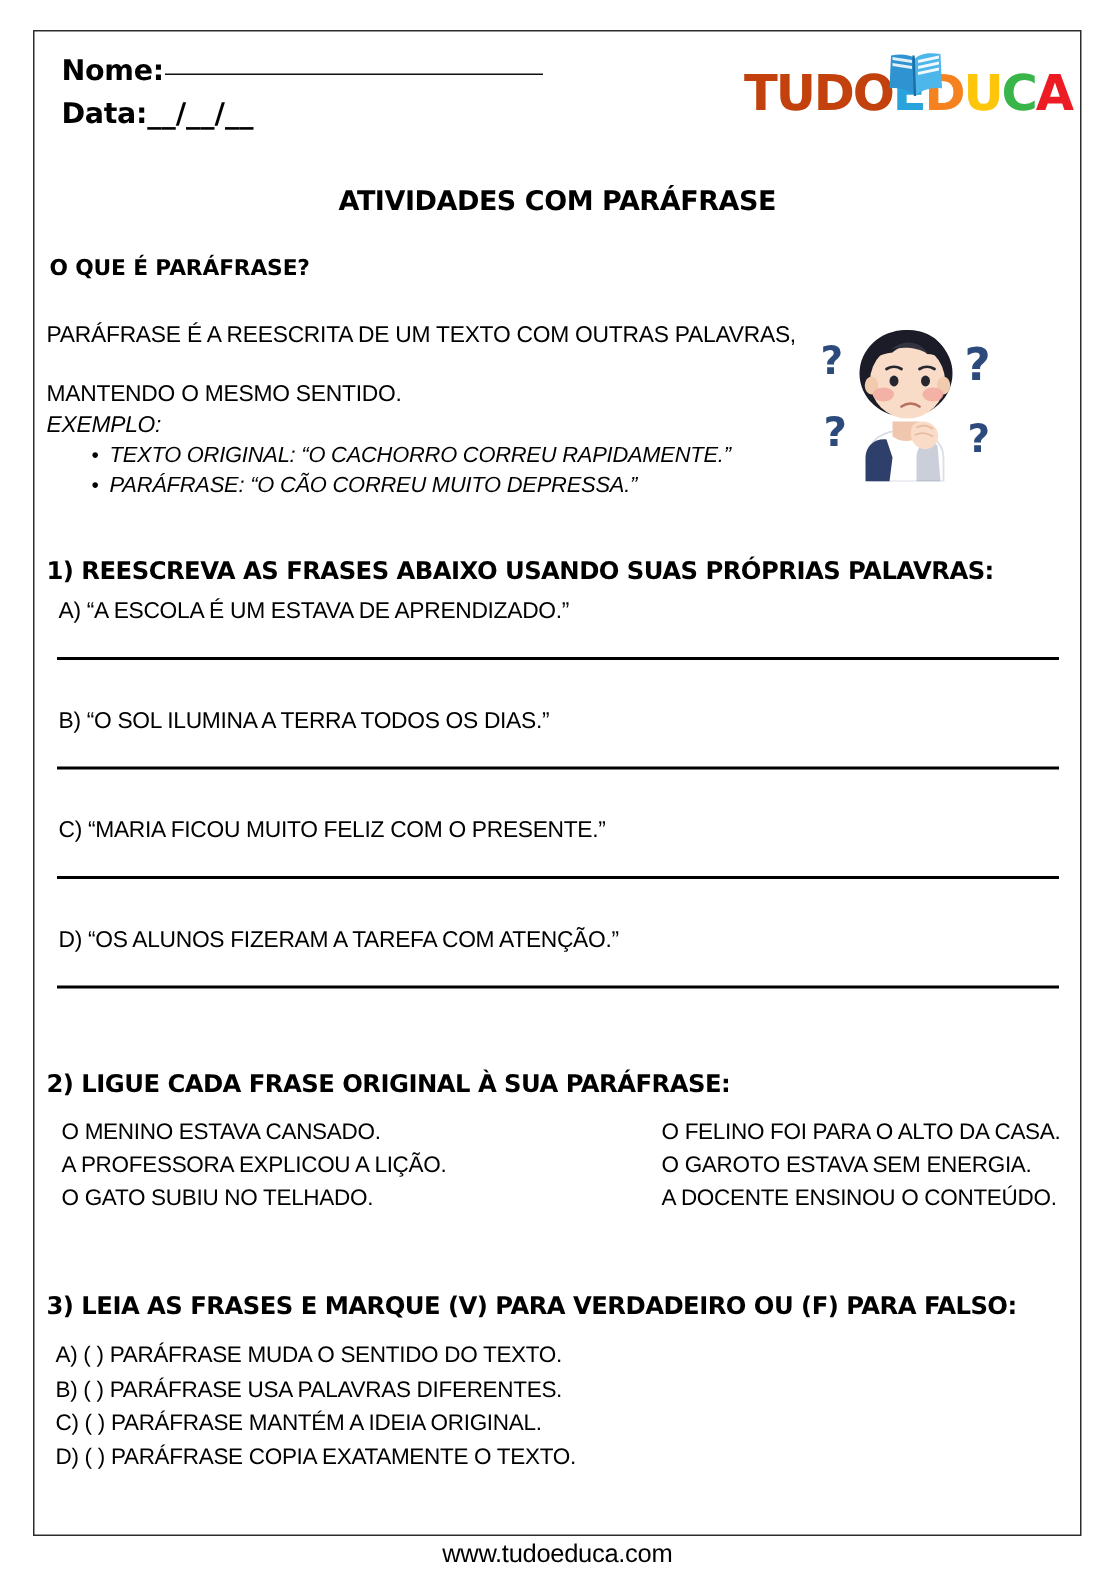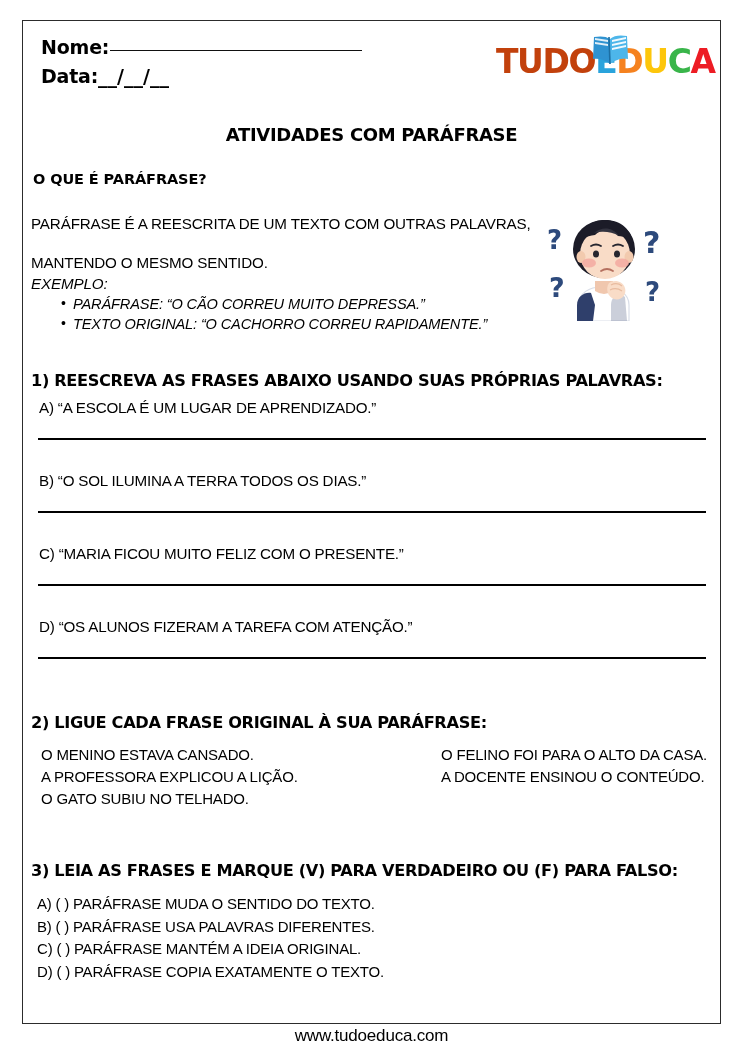--- a/index.html
+++ b/index.html
@@ -253,22 +253,22 @@
 
     <div class="title">ATIVIDADES COM PARÁFRASE</div>
 
     <div class="intro-head">O QUE É PARÁFRASE?</div>
 
     <div class="intro-body">
       <span class="def-line">PARÁFRASE É A REESCRITA DE UM TEXTO COM OUTRAS PALAVRAS,</span>
       <span class="def-line">MANTENDO O MESMO SENTIDO.</span>
       <span class="ex-label">EXEMPLO:</span>
       <ul class="ex-list">
+        <li>TEXTO ORIGINAL: “O CACHORRO CORREU RAPIDAMENTE.”</li>
         <li>PARÁFRASE: “O CÃO CORREU MUITO DEPRESSA.”</li>
-        <li>TEXTO ORIGINAL: “O CACHORRO CORREU RAPIDAMENTE.”</li>
       </ul>
     </div>
 
     <svg class="thinker" viewBox="0 0 130 112">
 
       <text x="8" y="40" font-family="DejaVu Sans, sans-serif" font-size="26" font-weight="bold" fill="#2d4a7c">?</text>
       <text x="104" y="44" font-family="DejaVu Sans, sans-serif" font-size="30" font-weight="bold" fill="#2d4a7c">?</text>
       <text x="10" y="88" font-family="DejaVu Sans, sans-serif" font-size="27" font-weight="bold" fill="#2d4a7c">?</text>
       <text x="106" y="92" font-family="DejaVu Sans, sans-serif" font-size="26" font-weight="bold" fill="#2d4a7c">?</text>
 
@@ -302,21 +302,21 @@
 
       <path d="M62 62 Q68 58 74 62" stroke="#b5705f" stroke-width="1.8" fill="none" stroke-linecap="round"></path>
 
       <path d="M70 74 C75 70 84 72 86 79 C88 86 82 92 75 90 C69 88 66 80 70 74 Z" fill="#f9dcc7"></path>
       <path d="M72 76 Q78 73 83 77" stroke="#e8bb9f" stroke-width="1.2" fill="none"></path>
       <path d="M71 81 Q77 78 83 82" stroke="#e8bb9f" stroke-width="1.2" fill="none"></path>
     </svg>
 
     <div class="q-head" style="top:328px">1) REESCREVA AS FRASES ABAIXO USANDO SUAS PRÓPRIAS PALAVRAS:</div>
 
-    <div class="q-item" style="top:378px">A) “A ESCOLA É UM LUGAR DE APRENDIZADO.”</div>
+    <div class="q-item" style="top:378px">A) “A ESCOLA É UM ESTAVA DE APRENDIZADO.”</div>
     <div class="answer-rule" style="top:417px"></div>
 
     <div class="q-item" style="top:451px">B) “O SOL ILUMINA A TERRA TODOS OS DIAS.”</div>
     <div class="answer-rule" style="top:490px"></div>
 
     <div class="q-item" style="top:524px">C) “MARIA FICOU MUITO FELIZ COM O PRESENTE.”</div>
     <div class="answer-rule" style="top:563px"></div>
 
     <div class="q-item" style="top:597px">D) “OS ALUNOS FIZERAM A TAREFA COM ATENÇÃO.”</div>
     <div class="answer-rule" style="top:636px"></div>
@@ -324,20 +324,21 @@
     <div class="q-head" style="top:670px">2) LIGUE CADA FRASE ORIGINAL À SUA PARÁFRASE:</div>
 
     <div class="match-col col-left">
       <span class="m-row">O MENINO ESTAVA CANSADO.</span>
       <span class="m-row">A PROFESSORA EXPLICOU A LIÇÃO.</span>
       <span class="m-row">O GATO SUBIU NO TELHADO.</span>
     </div>
 
     <div class="match-col col-right">
       <span class="m-row">O FELINO FOI PARA O ALTO DA CASA.</span>
+      <span class="m-row">O GAROTO ESTAVA SEM ENERGIA.</span>
       <span class="m-row">A DOCENTE ENSINOU O CONTEÚDO.</span>
     </div>
 
     <div class="q-head" style="top:818px">3) LEIA AS FRASES E MARQUE (V) PARA VERDADEIRO OU (F) PARA FALSO:</div>
 
     <div class="tf-list">
       <span class="tf-row">A) (  ) PARÁFRASE MUDA O SENTIDO DO TEXTO.</span>
       <span class="tf-row">B) (  ) PARÁFRASE USA PALAVRAS DIFERENTES.</span>
       <span class="tf-row">C) (  ) PARÁFRASE MANTÉM A IDEIA ORIGINAL.</span>
       <span class="tf-row">D) (  ) PARÁFRASE COPIA EXATAMENTE O TEXTO.</span>

